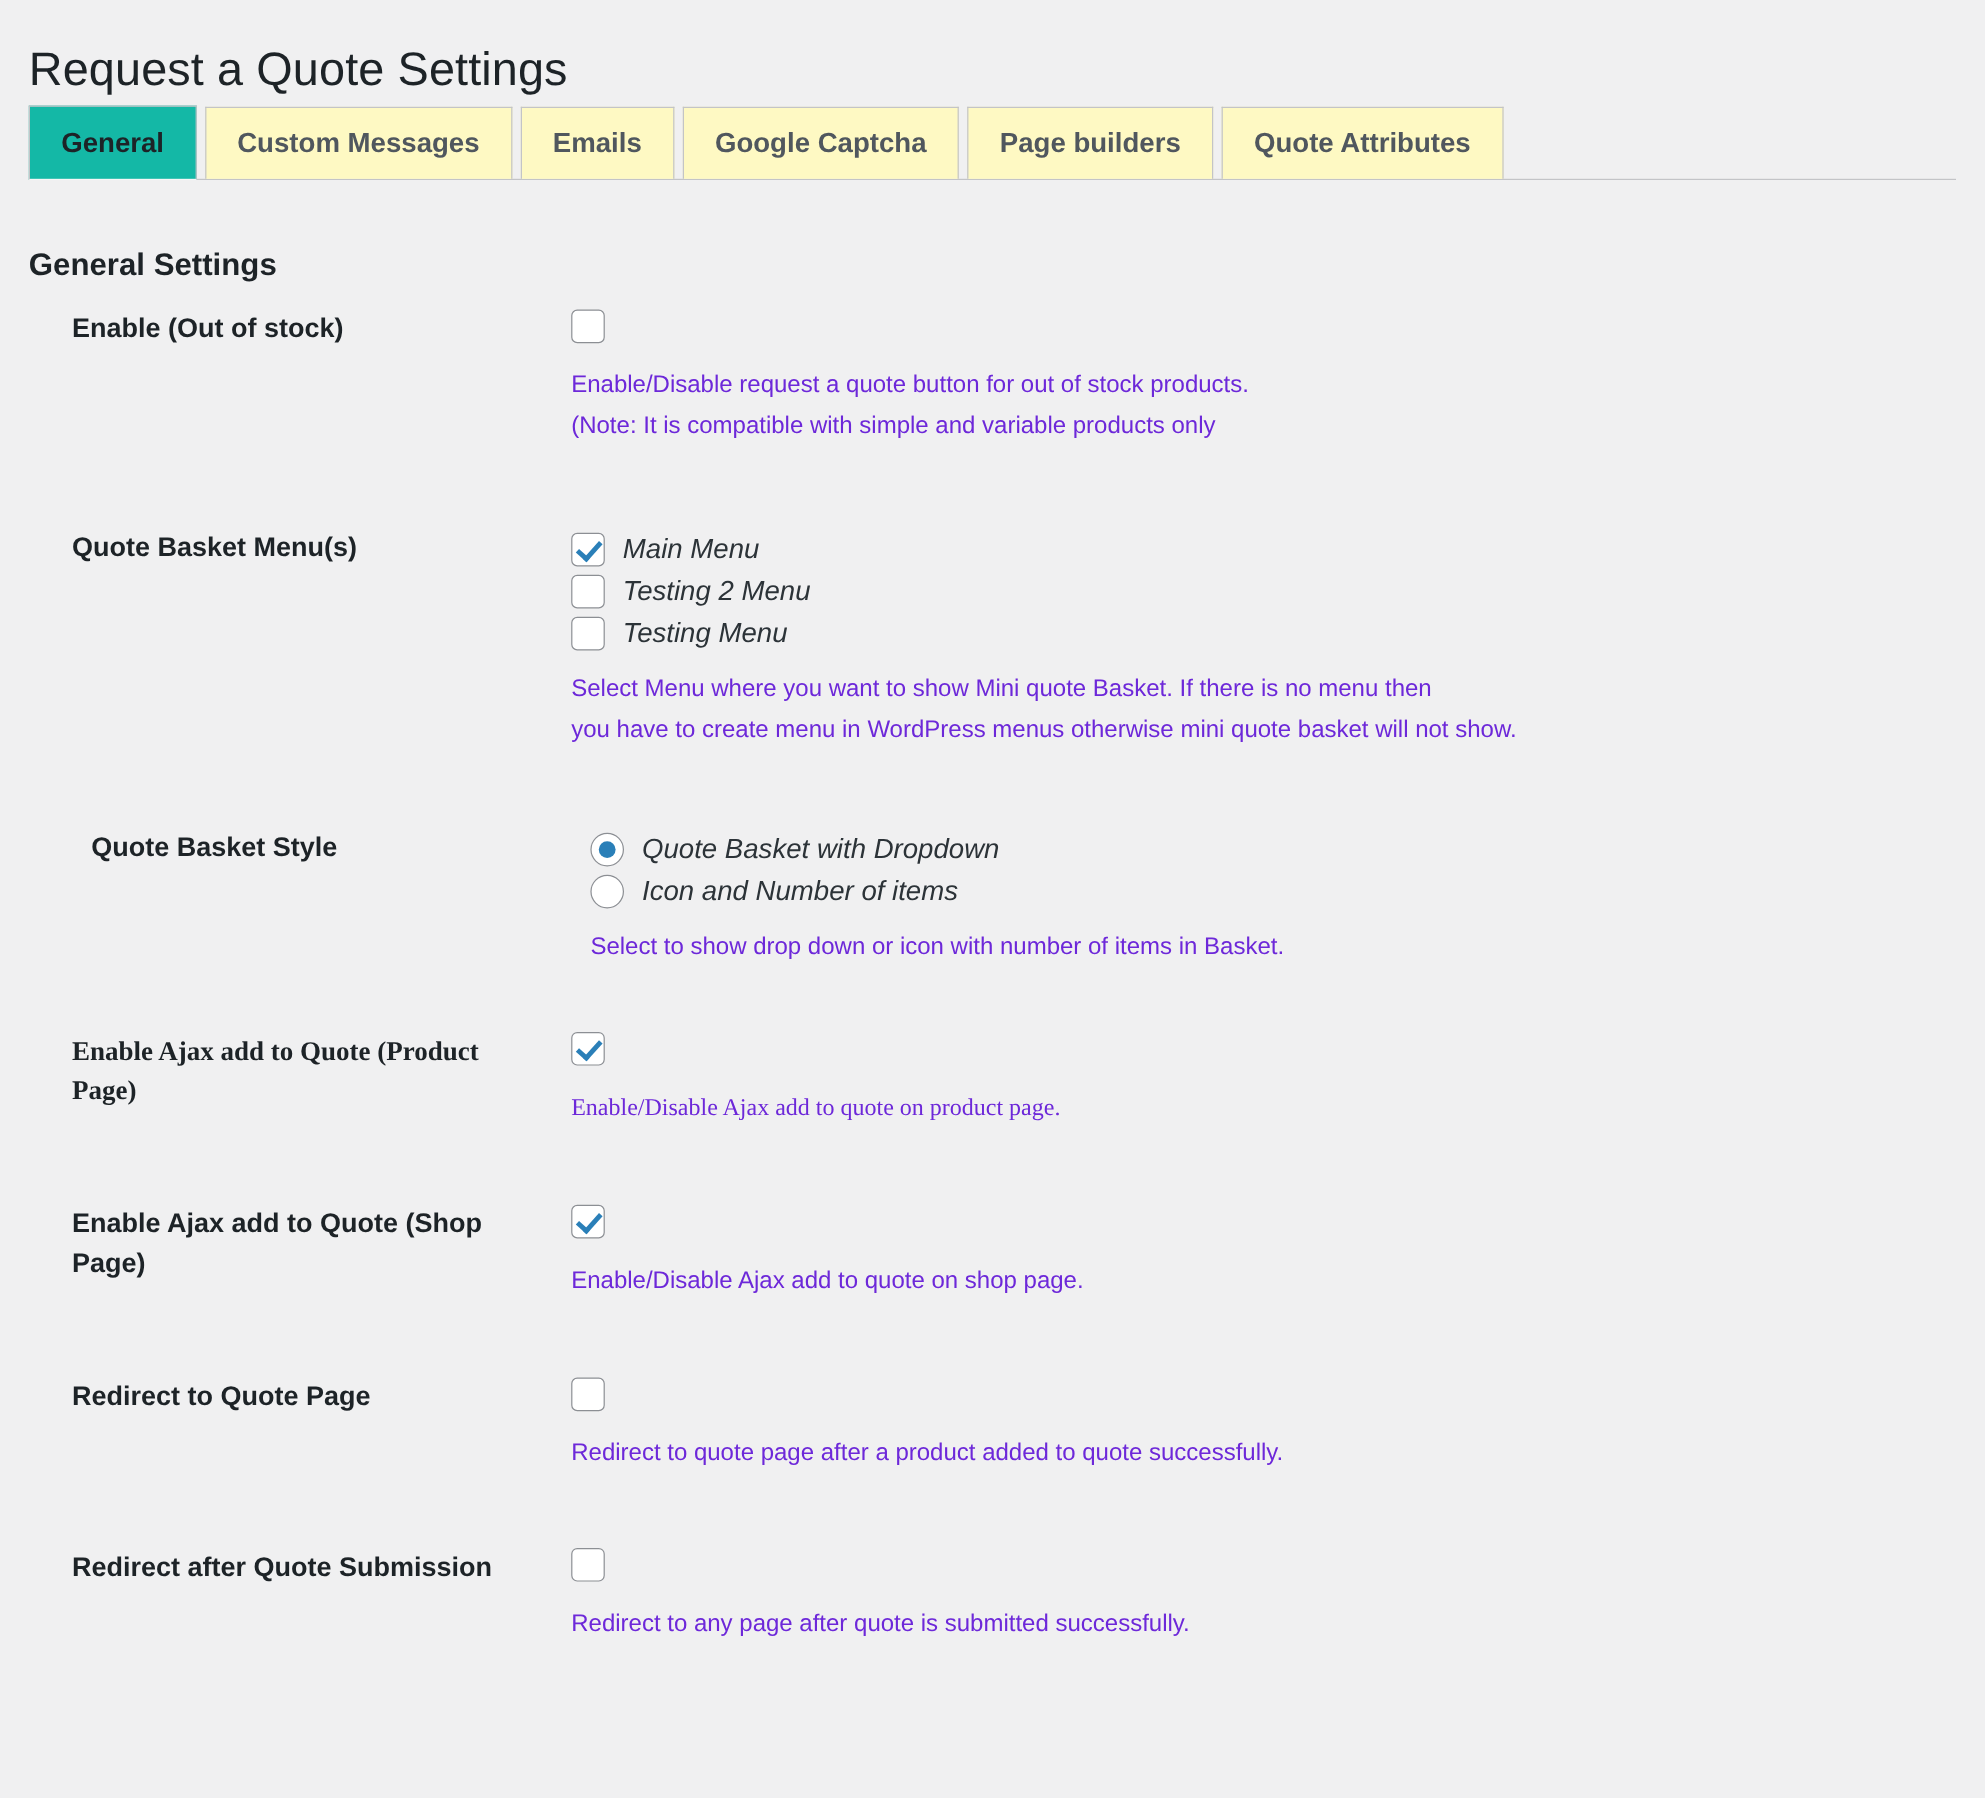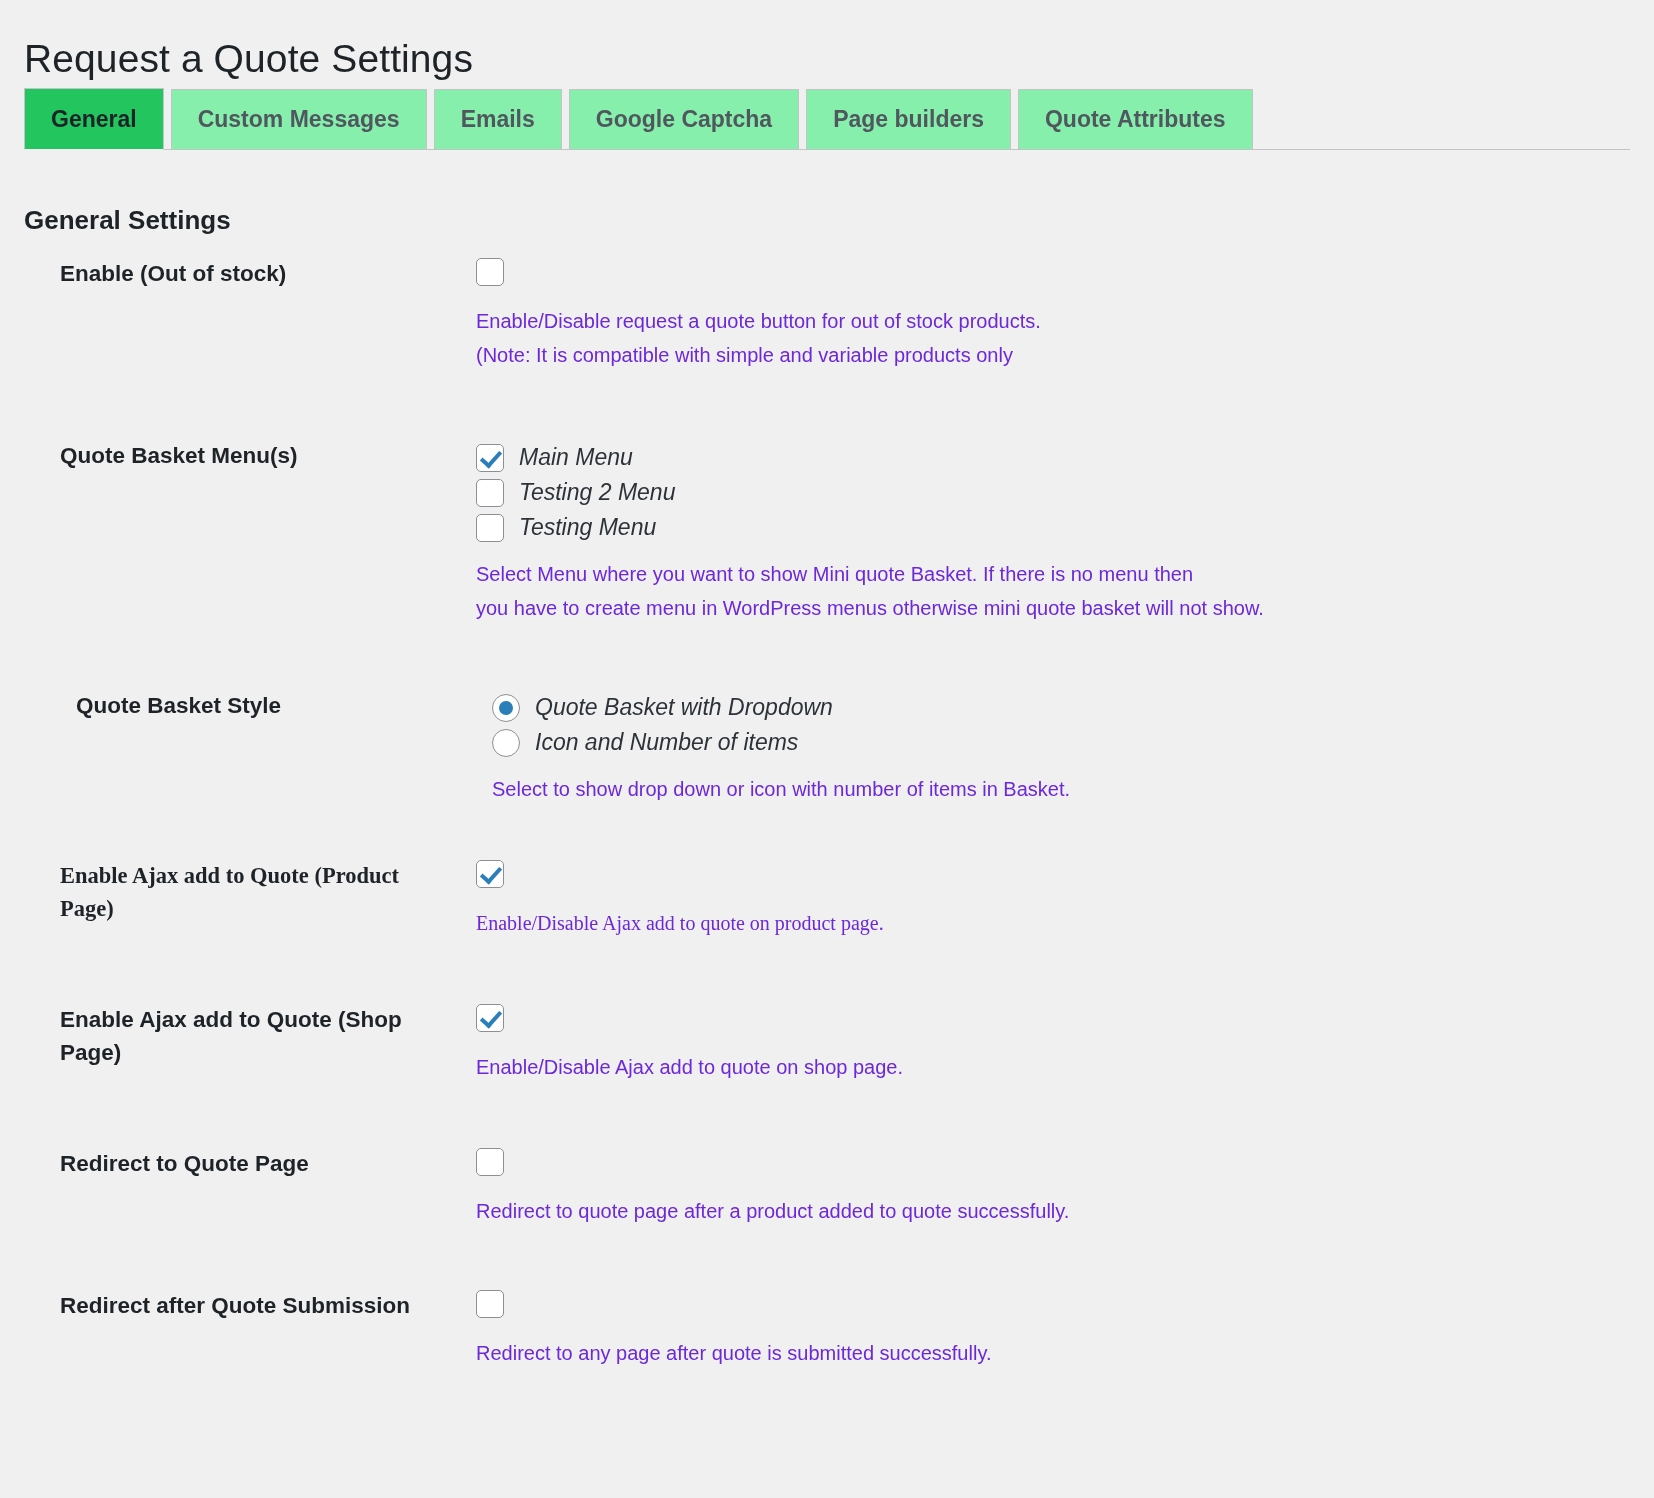--- a/index.html
+++ b/index.html
@@ -48,34 +48,34 @@
     align-items: flex-end;
     border-bottom: 1px solid #c3c4c7;
     box-sizing: border-box;
   }
   .tab {
     height: 60px;
     display: flex;
     align-items: center;
     padding: 0 26px;
     margin-right: 7px;
-    background: #86efac;
+    background: #fef9c3;
     border: 1px solid #c3c4c7;
     border-bottom: none;
     color: #50575e;
     font-size: 23px;
     font-weight: bold;
     line-height: 1;
     box-sizing: border-box;
     white-space: nowrap;
     cursor: pointer;
     position: relative;
   }
   .tab.active {
-    background: #22c55e;
+    background: #14b8a6;
     color: #1d2327;
     height: 62px;
     border-bottom: 1px solid #f6f7f7;
     margin-bottom: -1px;
     z-index: 2;
     align-items: center;
   }
 
   
   .section-heading {

